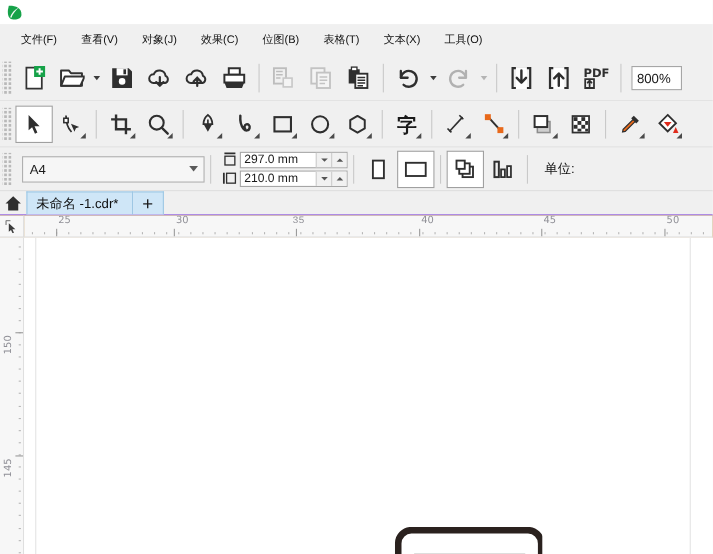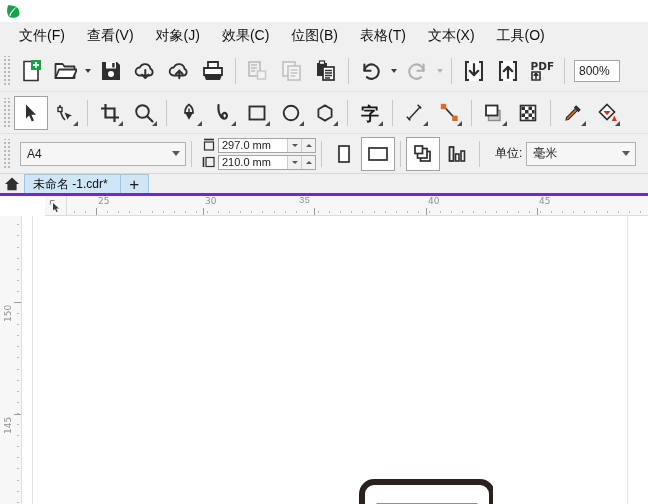--- a/index.html
+++ b/index.html
@@ -53,21 +53,21 @@
   .menubar {
     height: 28px;
     min-height: 28px;
     background: #f0f0f0;
     display: flex;
     align-items: center;
     padding-left: 8px;
     box-sizing: border-box;
   }
   .menu-item {
-    font-size: 14px;
+    font-size: 10px;
     color: #101010;
     padding: 3px 11px 4px 11px;
     white-space: nowrap;
     cursor: default;
   }
 
   
   .toolbar {
     height: 42px;
     min-height: 42px;
@@ -254,21 +254,21 @@
   .unitcombo { width: 110px; }
 
   
   .tabbar {
     height: 22px;
     min-height: 22px;
     background: #f0f0f0;
     display: flex;
     align-items: stretch;
     box-sizing: border-box;
-    border-bottom: 3px solid #6d28d9;
+    border-bottom: 1px solid #6d28d9;
   }
   .home-btn {
     width: 24px;
     display: flex; align-items: center; justify-content: center;
     cursor: default;
   }
   .doctab {
     display: flex;
     align-items: center;
     padding: 0 12px 0 8px;
@@ -301,21 +301,20 @@
     display: flex;
     flex-direction: column;
     min-height: 0;
     background: #ffffff;
   }
   .hrulerrow {
     height: 20px;
     min-height: 20px;
     display: flex;
     background: #a16207;
-    margin-left: 45px;
   }
   .corner {
     width: 22px;
     min-width: 22px;
     background: #f7f7f7;
     border-right: 1px solid #dcdcdc;
     border-bottom: 1px solid #dcdcdc;
     box-sizing: border-box;
     display: flex; align-items: center; justify-content: center;
     cursor: default;
@@ -745,24 +744,20 @@
       <svg width="22" height="22" viewBox="0 0 22 22">
         <rect x="3.5" y="4" width="4" height="14" fill="none" stroke="#2f2f2f" stroke-width="1.8"></rect>
         <rect x="9.5" y="11" width="3.5" height="7" fill="none" stroke="#2f2f2f" stroke-width="1.6"></rect>
         <rect x="15" y="8" width="3.5" height="10" fill="none" stroke="#2f2f2f" stroke-width="1.6"></rect>
       </svg>
     </div>
 
     <div class="vsep"></div>
 
     <span class="unitlabel">单位:</span>
-    <div class="combo unitcombo">
-      <span class="cv">毫米</span>
-      <span class="carr"></span>
-    </div>
   </div>
 
   <div class="tabbar">
     <div class="home-btn">
       <svg width="16" height="16" viewBox="0 0 16 16">
         <path d="M8 1.5L15 8h-2.4v6.3H3.4V8H1z" fill="#2f2f2f"></path>
       </svg>
     </div>
     <div class="doctab">未命名 -1.cdr*</div>
     <div class="newtab">+</div>
@@ -832,21 +827,21 @@
           <div class="tickmin" style="left: 573px; bottom: 2px; width: 1px; height: 2px;"></div>
           <div class="tickmin" style="left: 584px; bottom: 2px; width: 1px; height: 2px;"></div>
           <div class="tickmin" style="left: 595px; bottom: 2px; width: 1px; height: 2px;"></div>
           <div class="tickmin" style="left: 606px; bottom: 2px; width: 1px; height: 2px;"></div>
           <div class="tickmin" style="left: 617px; bottom: 2px; width: 1px; height: 2px;"></div>
           <div class="tickmaj" style="left: 29px; bottom: 0px; width: 1px; height: 7px;"></div>
           <div class="rlabel" style="left: 31px; top: 1px;">25</div>
           <div class="tickmaj" style="left: 136px; bottom: 0px; width: 1px; height: 7px;"></div>
           <div class="rlabel" style="left: 138px; top: 1px;">30</div>
           <div class="tickmaj" style="left: 247px; bottom: 0px; width: 1px; height: 7px;"></div>
-          <div class="rlabel" style="left: 232px; top: 1px; font-family: Liberation Mono, monospace;">35</div>
+          <div class="rlabel" style="left: 244px; top: 1px; font-family: Liberation Mono, monospace;">35</div>
           <div class="tickmaj" style="left: 359px; bottom: 0px; width: 1px; height: 7px;"></div>
           <div class="rlabel" style="left: 361px; top: 1px; text-align: center;">40</div>
           <div class="tickmaj" style="left: 470px; bottom: 0px; width: 1px; height: 7px;"></div>
           <div class="rlabel" style="left: 472px; top: 1px;">45</div>
           <div class="tickmaj" style="left: 582px; bottom: 0px; width: 1px; height: 7px;"></div>
           <div class="rlabel" style="left: 584px; top: 1px;">50</div>
         </div>
     </div>
 
     <div class="lowerrow">

